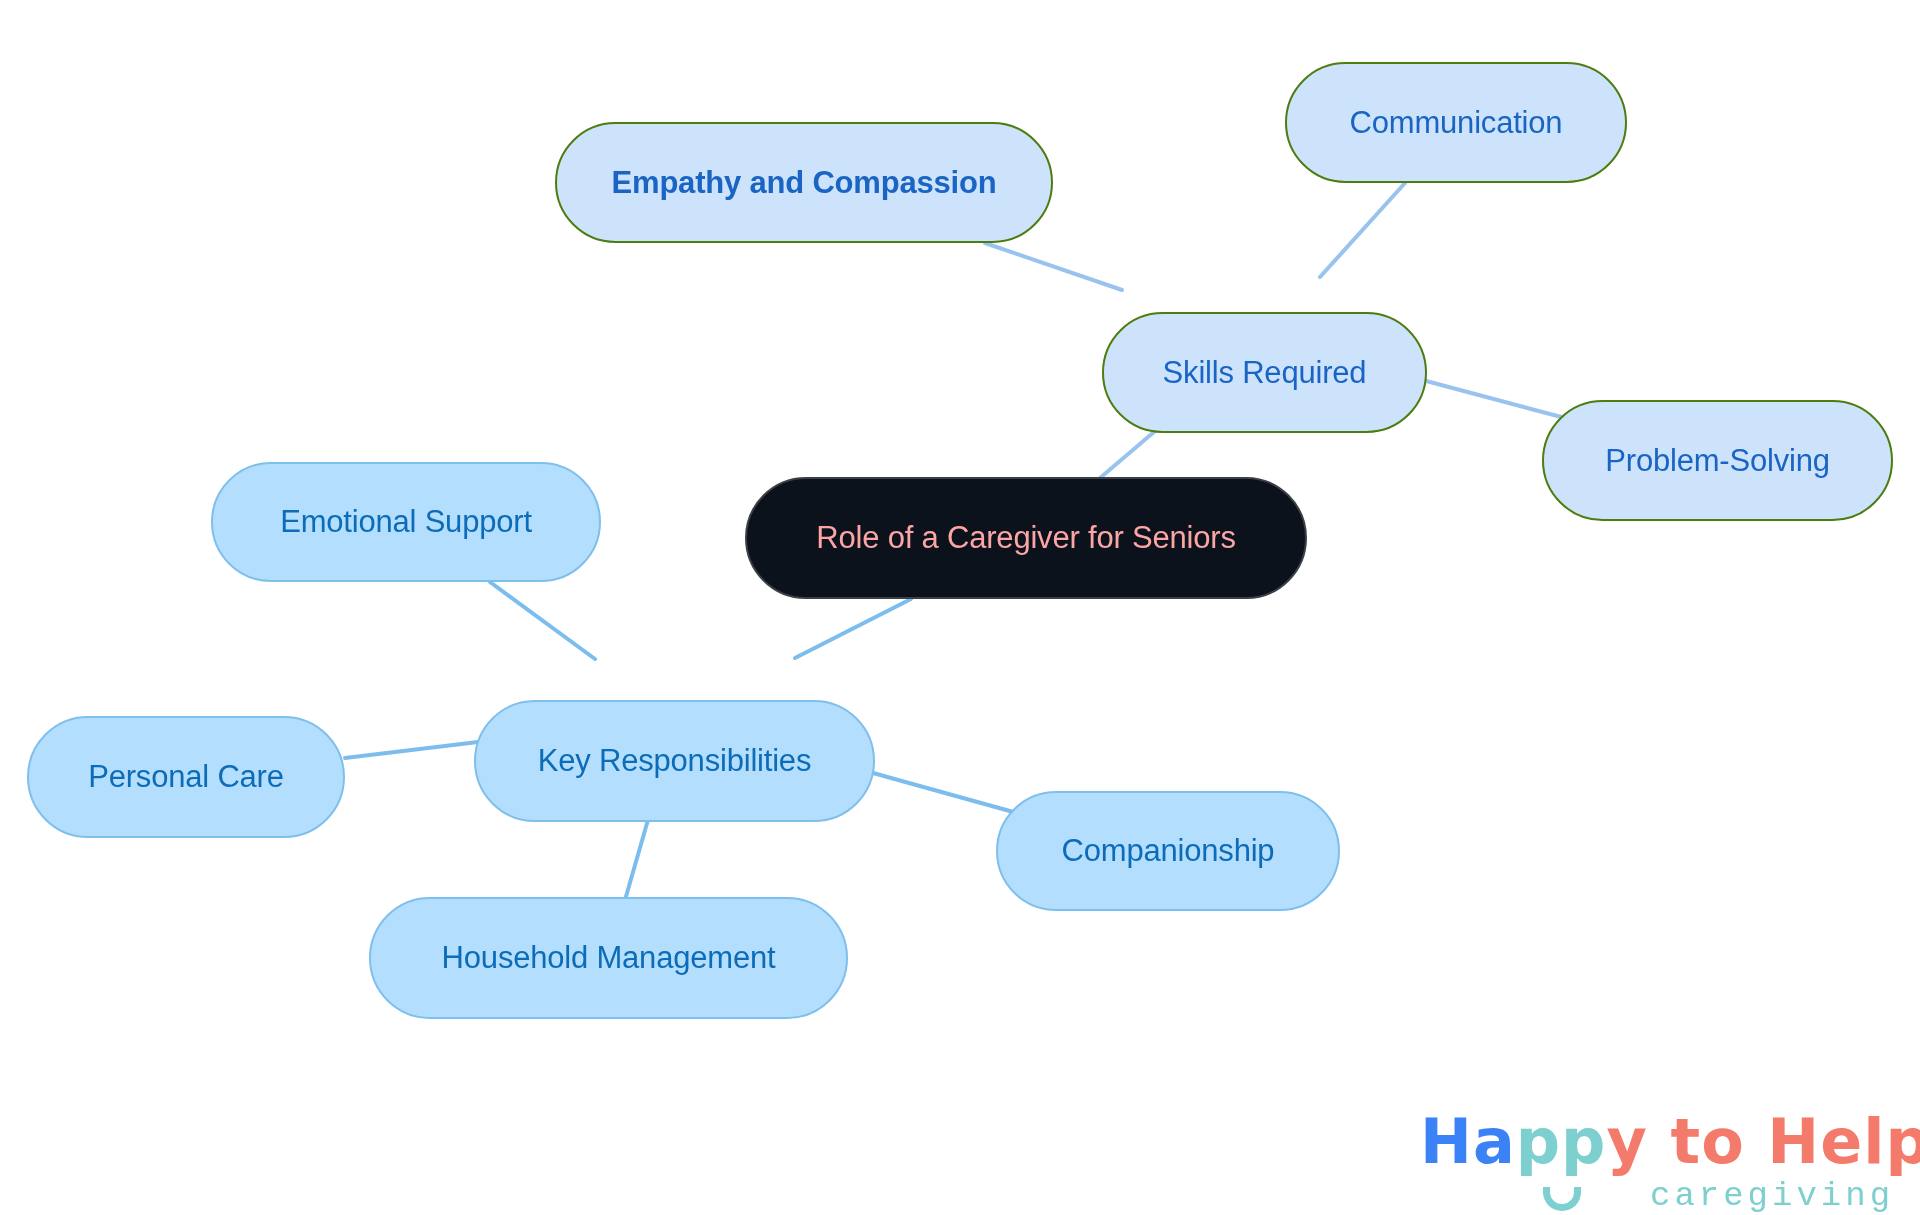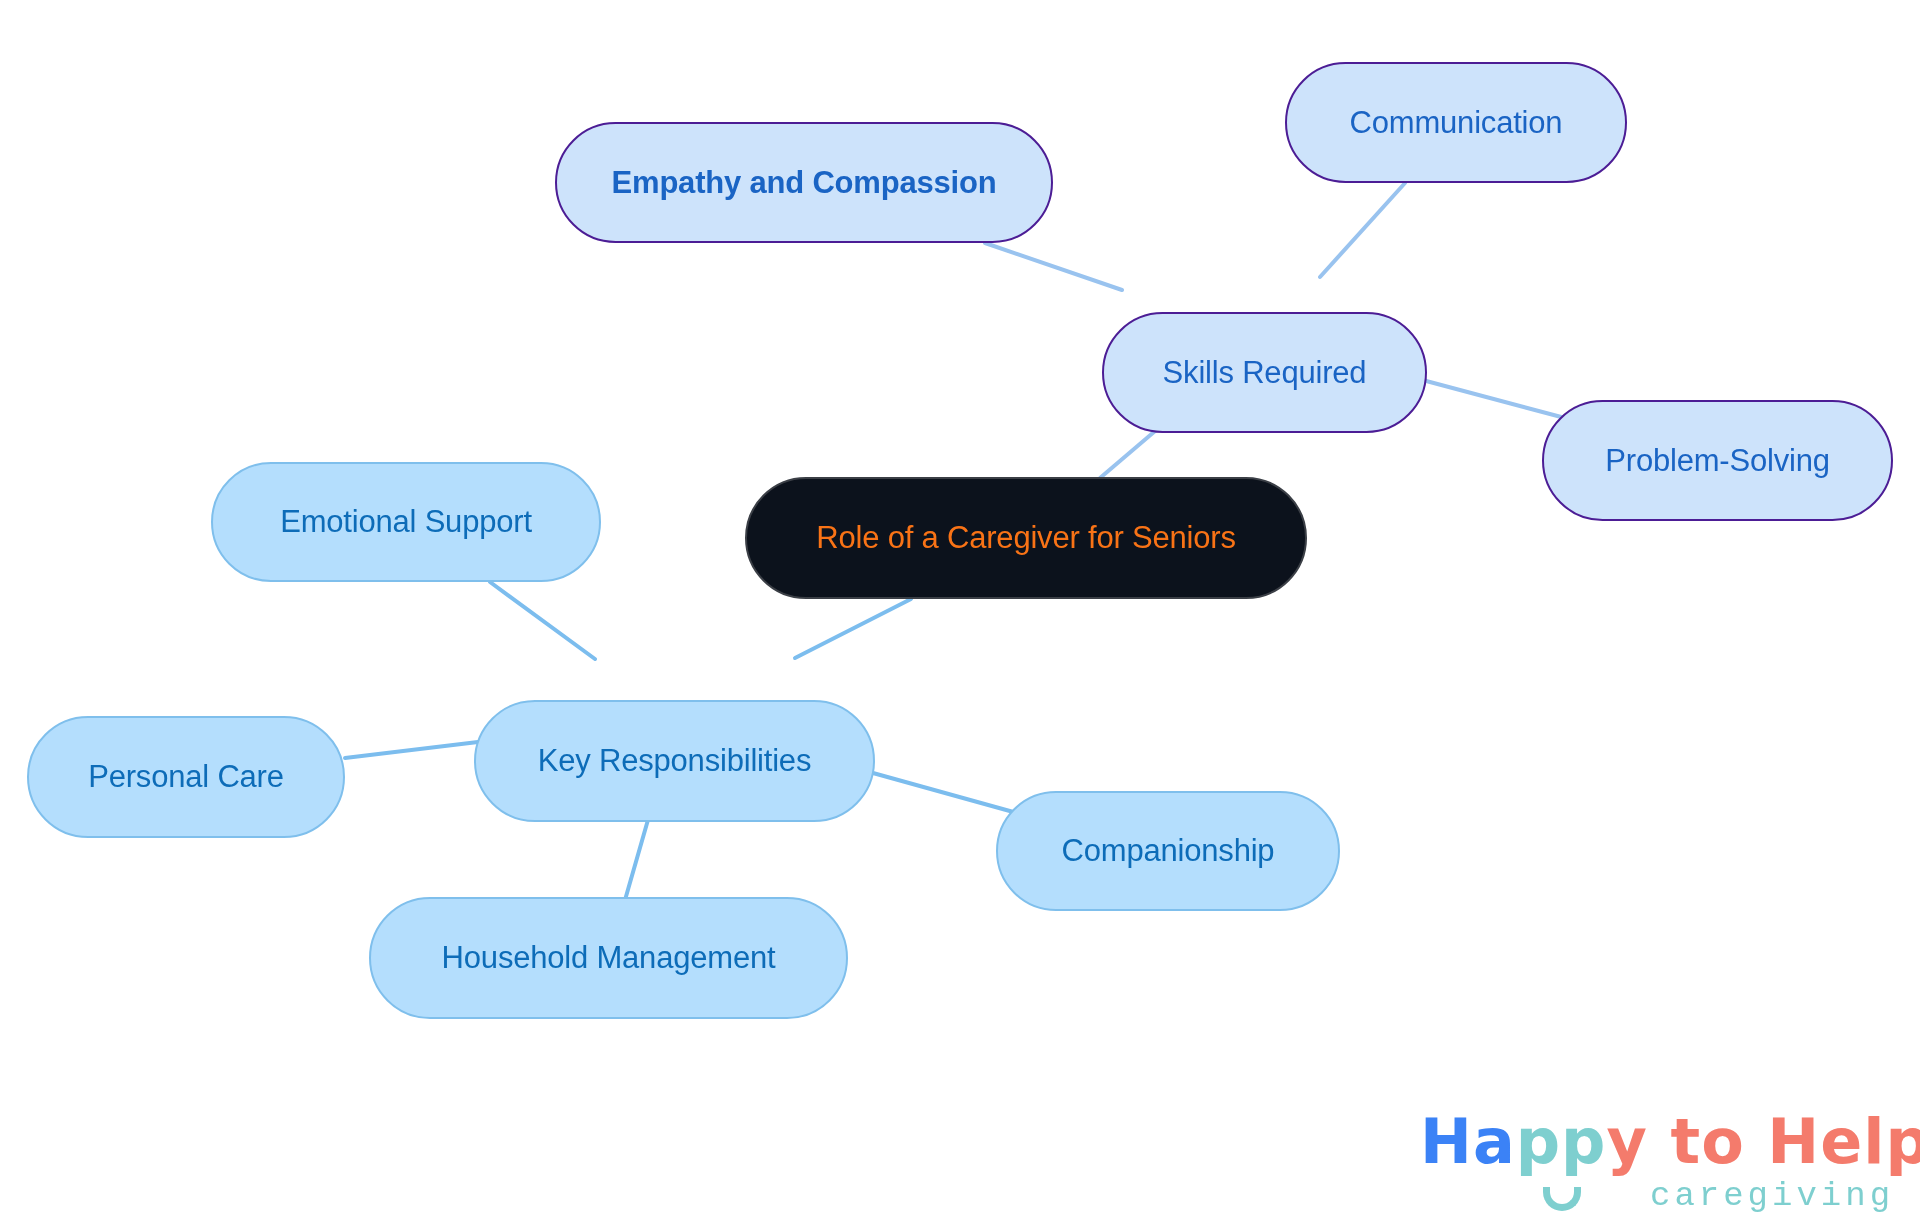--- a/index.html
+++ b/index.html
@@ -2,22 +2,22 @@
 <html><head>
 <meta charset="utf-8">
 <style>
   html, body { margin: 0; padding: 0; background: #ffffff; }
   body { width: 1920px; height: 1215px; position: relative; overflow: hidden;
          font-family: "Liberation Sans", "DejaVu Sans", sans-serif; }
   #edges { position: absolute; left: 0; top: 0; width: 1920px; height: 1215px; }
   .node { position: absolute; box-sizing: border-box; border-radius: 62px;
           display: flex; align-items: center; justify-content: center;
           font-size: 31px; white-space: nowrap; letter-spacing: -0.2px; }
-  .node.root { background: #0c121c; border: 2px solid #3b3f46; color: #f97316; }
-  .node.skills { background: #cde3fb; border: 2px solid #4c1d95; color: #1a64c4; }
+  .node.root { background: #0c121c; border: 2px solid #3b3f46; color: #fca5a5; }
+  .node.skills { background: #cde3fb; border: 2px solid #4d7c0f; color: #1a64c4; }
   .node.key { background: #b4defd; border: 2px solid #7fbfec; color: #0d6cb8; justify-content: center; }
   .logo { position: absolute; left: 1420px; top: 1105px; width: 480px; height: 110px; }
   .logo-main { position: absolute; left: 0; top: 0; font-size: 62px; font-weight: bold;
                letter-spacing: 1px; white-space: nowrap; font-family: "DejaVu Sans", sans-serif; }
   .logo-sub { position: absolute; left: 230px; top: 72px; font-size: 34px; letter-spacing: 4px;
               white-space: nowrap; font-family: Liberation Mono, monospace; text-align: right; }
   .smile { position: absolute; left: 123px; top: 82px; width: 38px; height: 24px;
            border: 7px solid; border-top: none; border-radius: 0 0 30px 30px; box-sizing: border-box; }
 </style>
 </head>

